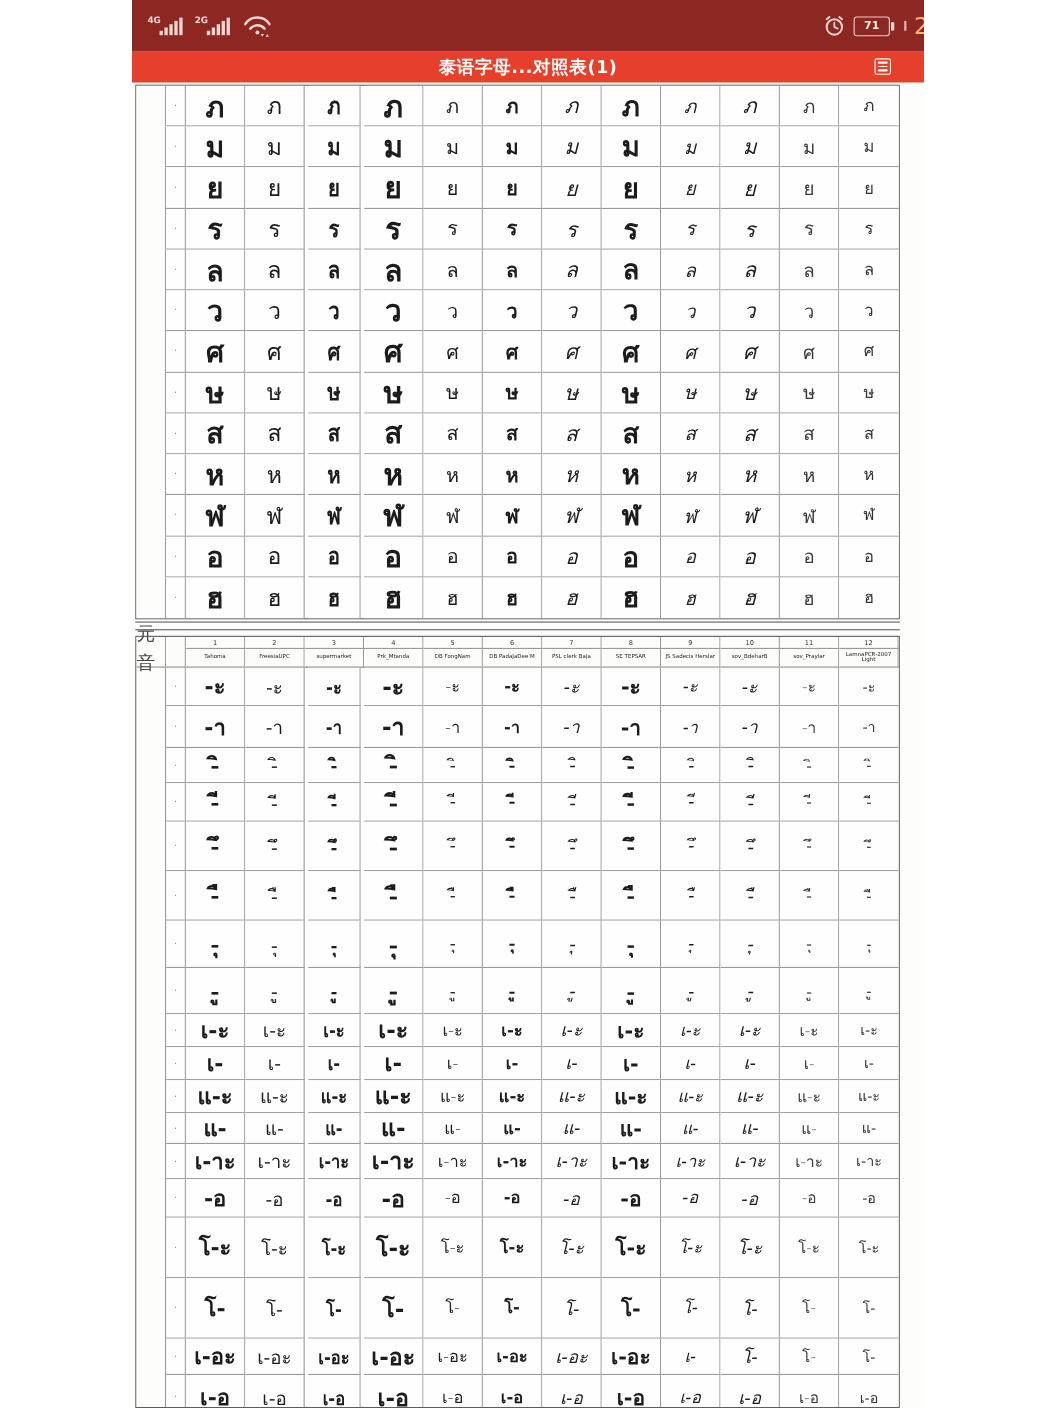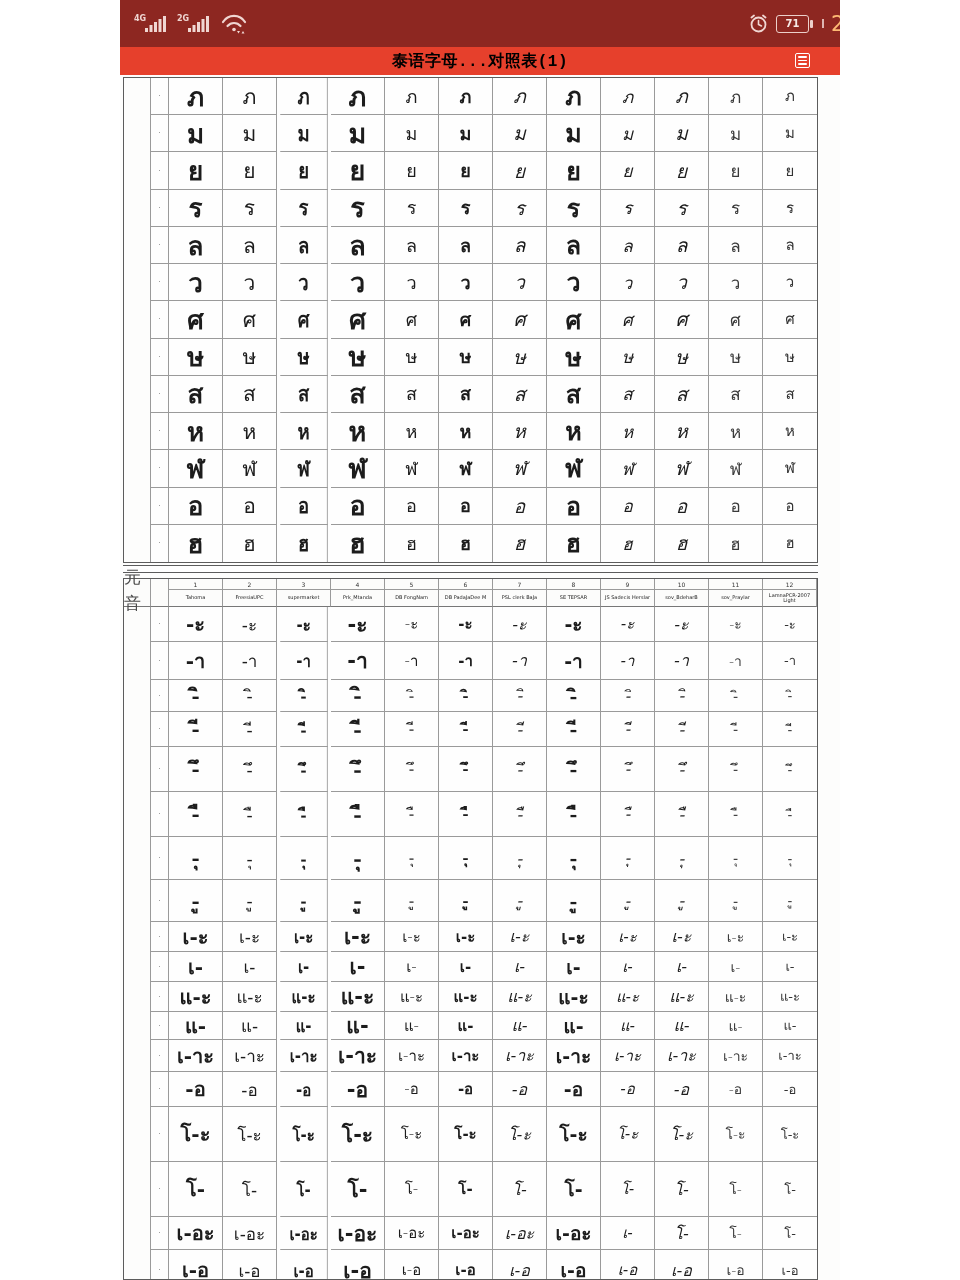--- a/index.html
+++ b/index.html
@@ -17,21 +17,21 @@
   .sb-time{font-size:21px;font-weight:500;letter-spacing:.5px;color:#fdba74;}
   .batt{position:relative;width:31px;height:16px;border:1.6px solid #eccfca;border-radius:3px;
     display:flex;align-items:center;justify-content:center;}
   .batt-txt{font-size:10px;font-weight:700;color:#f8eae7;}
   .batt-nub{position:absolute;right:-5px;top:4px;width:3px;height:8px;background:#eccfca;border-radius:1px;}
   .sb-tick{width:2px;height:9px;background:#eccfca;opacity:.85;margin-left:6px;}
 
   
   .title-bar{position:absolute;left:0;top:47px;width:720px;height:28px;background:#e6402c;
     display:flex;align-items:center;justify-content:center;}
-  .title-txt{color:#000000;font-size:16px;font-weight:600;letter-spacing:.5px;font-family:Liberation Mono, monospace;}
+  .title-txt{color:#ffffff;font-size:16px;font-weight:600;letter-spacing:.5px;}
   .title-icon{position:absolute;right:30px;top:6px;width:15px;height:15px;border:1.5px solid #fff;
     border-radius:2px;box-sizing:border-box;display:flex;flex-direction:column;gap:2px;padding:2px;}
   .title-icon i{display:block;height:2px;background:#fff;border-radius:1px;}
 
   
   .tbl{position:absolute;left:3px;width:695px;display:grid;
     grid-template-columns:27px 18px repeat(12,1fr);
     border:1.5px solid #5c5c5c;background:#fefefe;box-sizing:border-box;}
   .cell{border-right:1px solid #9a9a9a;border-bottom:1px solid #9a9a9a;
     display:flex;align-items:center;justify-content:center;color:#1c1c1c;overflow:hidden;background:#fefefe;}

